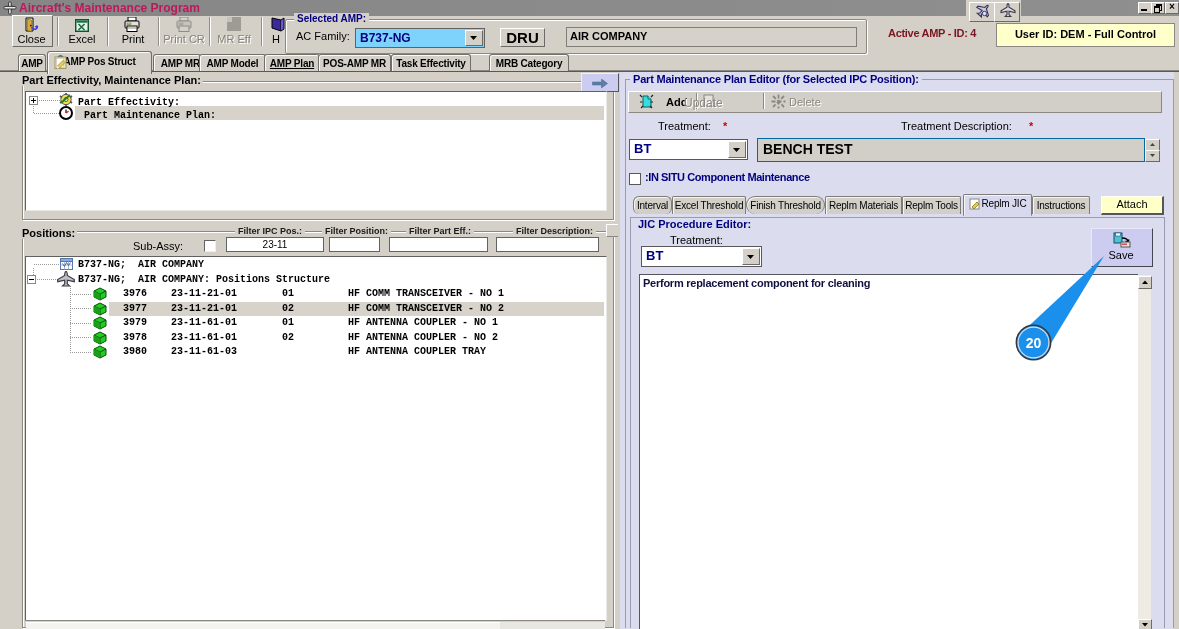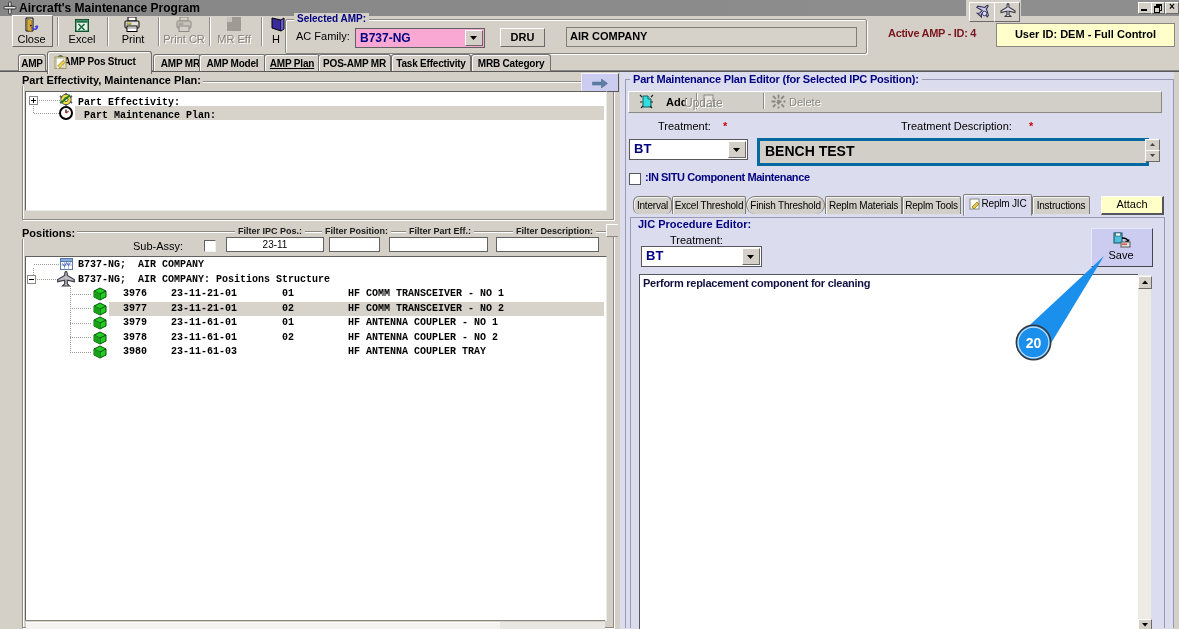--- a/index.html
+++ b/index.html
@@ -18,21 +18,21 @@
 
 <div class="ab" style="left:0;top:0;width:1179px;height:16px;background:linear-gradient(to right,#868686,#8f8f8f);"></div>
 <div class="ab" style="left:3px;top:1px;width:14px;height:14px;">
 <svg width="14" height="14" viewBox="0 0 14 14">
       <g stroke="#3a3a3a" stroke-width="1" fill="#e8e8e8">
         <path d="M7 1 L8.5 5 L13 6.5 L8.5 8 L7 13 L5.5 8 L1 6.5 L5.5 5 Z"></path>
         <rect x="5.6" y="1" width="2.6" height="12" rx="1"></rect>
         <rect x="1" y="5.4" width="12" height="2.6" rx="1"></rect>
       </g>
     </svg></div>
-<div class="ab" style="left:19px;top:1px;font-size:12px;font-weight:bold;color:#000000;letter-spacing:0px;">Aircraft's Maintenance Program</div>
+<div class="ab" style="left:19px;top:1px;font-size:12px;font-weight:bold;color:#be185d;letter-spacing:0px;">Aircraft's Maintenance Program</div>
 <div class="ab raised" style="left:1138px;top:2px;width:12px;height:10px;background:#d4d0c8;">
     <div class="ab" style="left:2px;top:6px;width:6px;height:2px;background:#000;"></div>
   </div>
 <div class="ab raised" style="left:1151px;top:2px;width:12px;height:10px;background:#d4d0c8;">
     <div class="ab" style="left:3.5px;top:1px;width:4px;height:4px;border:1px solid #000;border-top-width:2px;"></div>
     <div class="ab" style="left:1.5px;top:3px;width:4px;height:4px;border:1px solid #000;border-top-width:2px;background:#d4d0c8;"></div>
   </div>
 <div class="ab raised" style="left:1165px;top:2px;width:12px;height:10px;background:#d4d0c8;font-size:10px;line-height:8px;text-align:center;font-weight:bold;">×</div>
 
 <div class="ab" style="left:0;top:16px;width:1179px;height:37px;background:#d4d0c8;"></div>
@@ -90,29 +90,29 @@
 <div class="ab" style="left:271px;top:17px;width:14px;height:15px;">
 <svg width="14" height="15" viewBox="0 0 14 15">
       <path d="M1 1 l9 2 v11 l-9 -3 z" fill="#3a2a9a" stroke="#000"></path>
       <path d="M10 3 l3 -2 v11 l-3 2" fill="#6a5ad0" stroke="#000"></path>
     </svg></div>
 <div class="ab tb" style="left:272px;top:33px;width:14px;">H</div>
 
 <div class="ab" style="left:285px;top:19px;width:580px;height:33px;border:1px solid #8a8881;border-radius:2px;box-shadow:inset 1px 1px 0 #fff, 1px 1px 0 #fff;"></div>
 <div class="ab" style="left:294px;top:13px;background:#d4d0c8;padding:0 3px;font-size:10px;font-weight:bold;color:#000080;">Selected AMP:</div>
 <div class="ab tb" style="left:296px;top:30px;">AC Family:</div>
-<div class="ab sunk2" style="left:355px;top:28px;width:128px;height:18px;background:#f9a8d4;">
+<div class="ab sunk2" style="left:355px;top:28px;width:128px;height:18px;background:#7dd3fc;">
  <div class="ab" style="left:4px;top:2px;font-size:12px;font-weight:bold;color:#000080;">B737-NG</div>
  <div class="ab raised" style="right:1px;top:1px;width:16px;height:14px;background:#d4d0c8;">
       <svg class="ab" style="left:4px;top:5px;" width="8" height="5" viewBox="0 0 8 5">
         <path d="M0 0 h7 l-3.5 4 z" fill="#000"></path>
       </svg>
     </div>
 </div>
-<div class="ab raised" style="left:500px;top:28px;width:43px;height:17px;background:#d4d0c8;text-align:center;font-size:11px;font-weight:bold;line-height:17px;">DRU</div>
+<div class="ab raised" style="left:500px;top:28px;width:43px;height:17px;background:#d4d0c8;text-align:center;font-size:15px;font-weight:bold;line-height:17px;">DRU</div>
 <div class="ab" style="left:566px;top:27px;width:289px;height:18px;border:1px solid #807e78;background:#d6d2ca;">
  <div class="ab" style="left:3px;top:2px;font-size:11px;font-weight:bold;color:#000;">AIR COMPANY</div>
 </div>
 
 <div class="ab" style="left:888px;top:27px;font-size:11px;font-weight:bold;color:#7b1520;letter-spacing:-0.3px;">Active AMP - ID: 4</div>
 <div class="ab" style="left:996px;top:23px;width:177px;height:22px;background:#ffffcc;border:1px solid #8a8881;text-align:center;font-size:11px;font-weight:bold;line-height:21px;">User ID: DEM - Full Control</div>
 
 <div class="ab" style="left:966px;top:0px;width:55px;height:21px;background:#d4d0c8;"></div>
 <div class="ab raised" style="left:969px;top:2px;width:24px;height:18px;background:#d4d0c8;">
 <svg width="22" height="16" viewBox="0 0 16 16" style="margin:0 0 0 2px;">
@@ -135,21 +135,21 @@
       <rect x="2.4" y="3.2" width="7.2" height="9" fill="#fdfdfa" stroke="#b0b0a8" stroke-width="0.5"></rect>
       <path d="M3.5 11 l5.5 -5.5 l2 2 l-5.5 5.5 z" fill="#f0d050" stroke="#90761c" stroke-width="0.7"></path>
       <path d="M3.5 11 l-0.4 2.4 l2.4 -0.4 z" fill="#fff"></path>
     </svg>
  <span style="">AMP Pos Struct</span></div>
 <div class="tab" style="left:153px;width:46px;top:54px;height:16px;text-align:right;">AMP MR</div>
 <div class="tab" style="left:199px;width:65px;top:54px;height:16px;">AMP Model</div>
 <div class="tab" style="left:264px;width:54px;top:54px;height:16px;text-decoration:underline;">AMP Plan</div>
 <div class="tab" style="left:318px;width:71px;top:54px;height:16px;">POS-AMP MR</div>
 <div class="tab" style="left:391px;width:78px;top:54px;height:16px;">Task Effectivity</div>
-<div class="tab" style="left:471px;width:78px;top:54px;height:16px;">MRB Category</div>
+<div class="tab" style="left:489px;width:78px;top:54px;height:16px;">MRB Category</div>
 
 <div class="ab" style="left:22px;top:81px;width:590px;height:137px;border:1px solid #8a8881;box-shadow:inset 1px 1px 0 #fff,1px 1px 0 #fff;"></div>
 <div class="ab" style="left:20px;top:74px;background:#d4d0c8;padding:0 2px;font-size:11px;font-weight:bold;color:#000;">Part Effectivity, Maintenance Plan:</div>
 
 <div class="ab" style="left:581px;top:73px;width:36px;height:17px;background:#ccccf0;border:1px solid #f0f0fa;border-right:1px solid #55555e;border-bottom:1px solid #55555e;">
 <svg width="16" height="9" viewBox="0 0 16 9" style="margin:3px 0 0 10px;">
       <path d="M0.5 3 h9 v-3 l6 4.5 l-6 4.5 v-3 h-9 z" fill="#5b7fa6" stroke="#47658a" stroke-width="0.5"></path>
     </svg></div>
 
 <div class="ab" style="left:25px;top:91px;width:580px;height:118px;background:#fff;border:1px solid #62605c;border-right-color:#e8e8e4;border-bottom-color:#e8e8e4;"></div>
@@ -312,21 +312,21 @@
 
 <div class="ab" style="left:629px;top:139px;width:117px;height:19px;background:#fff;border:1px solid #58585c;">
  <div class="ab" style="left:4px;top:1px;font-size:13px;font-weight:bold;color:#000080;">BT</div>
  <div class="ab raised" style="right:1px;top:1px;width:16px;height:15px;background:#d4d0c8;">
       <svg class="ab" style="left:4px;top:6px;" width="8" height="5" viewBox="0 0 8 5">
         <path d="M0 0 h7 l-3.5 4 z" fill="#000"></path>
       </svg>
     </div>
 </div>
 
-<div class="ab" style="left:757px;top:138px;width:386px;height:22px;background:#d2cfc8;border:3px solid #0369a1;">
+<div class="ab" style="left:757px;top:138px;width:386px;height:22px;background:#d2cfc8;border:1px solid #0369a1;">
  <div class="ab" style="left:5px;top:2px;font-size:14px;font-weight:bold;color:#000;">BENCH TEST</div>
 </div>
 <div class="ab raised" style="left:1145px;top:139px;width:13px;height:10px;background:#d4d0c8;">
     <svg class="ab" style="left:4px;top:3px;" width="5" height="3" viewBox="0 0 5 3">
       <path d="M0 3 h5 l-2.5 -3 z" fill="#444"></path>
     </svg>
   </div>
 <div class="ab raised" style="left:1145px;top:150px;width:13px;height:10px;background:#d4d0c8;">
     <svg class="ab" style="left:4px;top:3px;" width="5" height="3" viewBox="0 0 5 3">
       <path d="M0 0 h5 l-2.5 3 z" fill="#444"></path>

